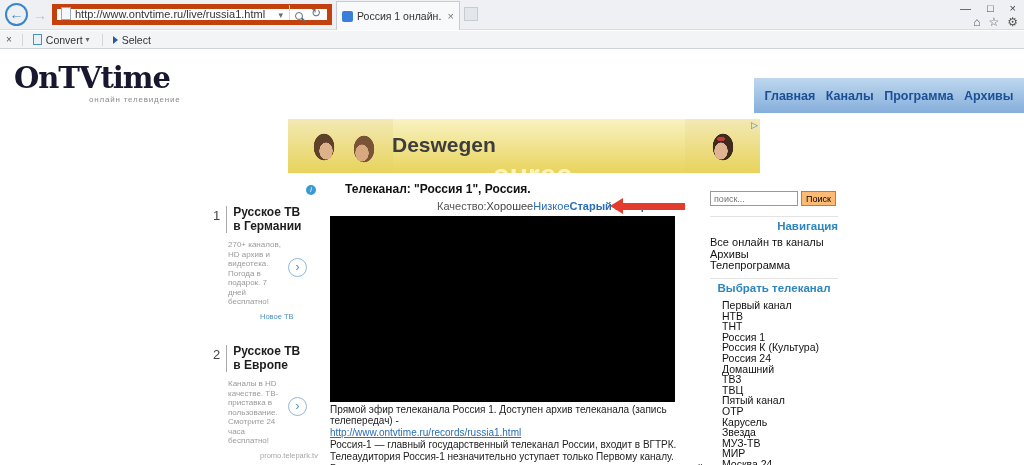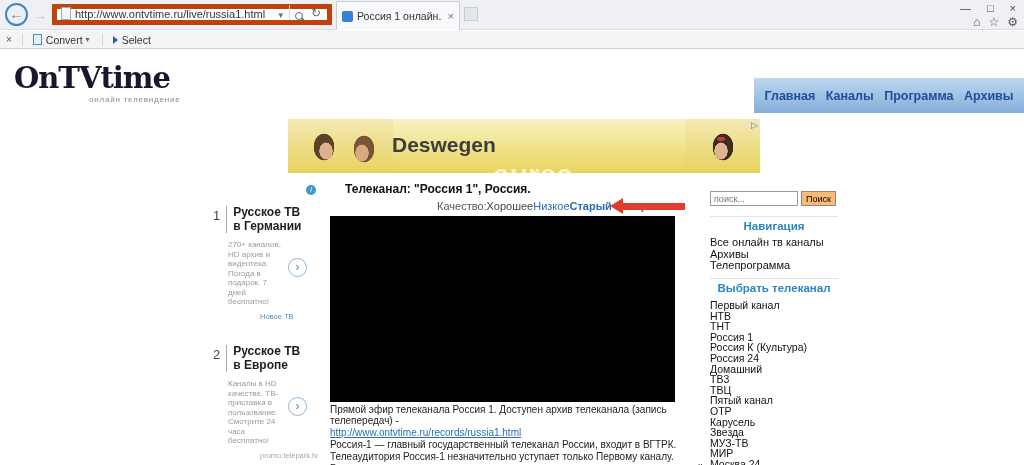--- a/index.html
+++ b/index.html
@@ -157,26 +157,26 @@
   .desc p { margin:0 0 1px 0; }
   .desc .p4 { text-align:justify; }
   .desc-link { color:#2a6db5; text-decoration:underline; cursor:pointer; display:inline-block; margin-bottom:2px; }
 
   
   .search-row { position:absolute; left:710px; top:141px; display:flex; gap:3px; }
   .search-input { width:88px; height:15px; border:1px solid #999; font-size:9px; padding:0 3px; color:#555; font-family:"Liberation Sans",sans-serif; }
   .search-btn { height:15px; font-size:9px; border:1px solid #888; background:#fdba74; padding:0 4px; cursor:pointer; font-family:"Liberation Sans",sans-serif; }
   .side-sep { position:absolute; left:710px; width:128px; height:1px; background:#e3e3e3; }
   .sep1 { top:166px; } .sep2 { top:228px; }
-  .snav-title { position:absolute; left:710px; top:170px; width:128px; text-align:center; color:#2e86c1; font-weight:bold; font-size:11.5px; }
+  .snav-title { position:absolute; left:710px; top:170px; width:128px; text-align:right; color:#2e86c1; font-weight:bold; font-size:11.5px; }
   .snav-links { position:absolute; left:710px; top:187px; font-size:11px; line-height:11.6px; color:#111; display:flex; flex-direction:column; }
   .snav-links .side-link { color:#111; text-decoration:none; cursor:pointer; }
   .schan-title { position:absolute; left:710px; top:232px; width:128px; text-align:center; color:#2e86c1; font-weight:bold; font-size:11.5px; }
   .chan-list { position:absolute; left:710px; top:250px; font-size:10.5px; line-height:10.6px; display:flex; flex-direction:column; }
-  .chan-list .chan-link { color:#111; text-decoration:none; cursor:pointer; }
+  .chan-list .chan-link { color:#111; text-decoration:none; cursor:pointer;margin-left:12px; }
 </style>
 </head>
 <body>
 
 <div id="app">
 
   <div class="chrome1">
     <div class="back-btn">←</div>
     <div class="fwd-btn">→</div>
 

